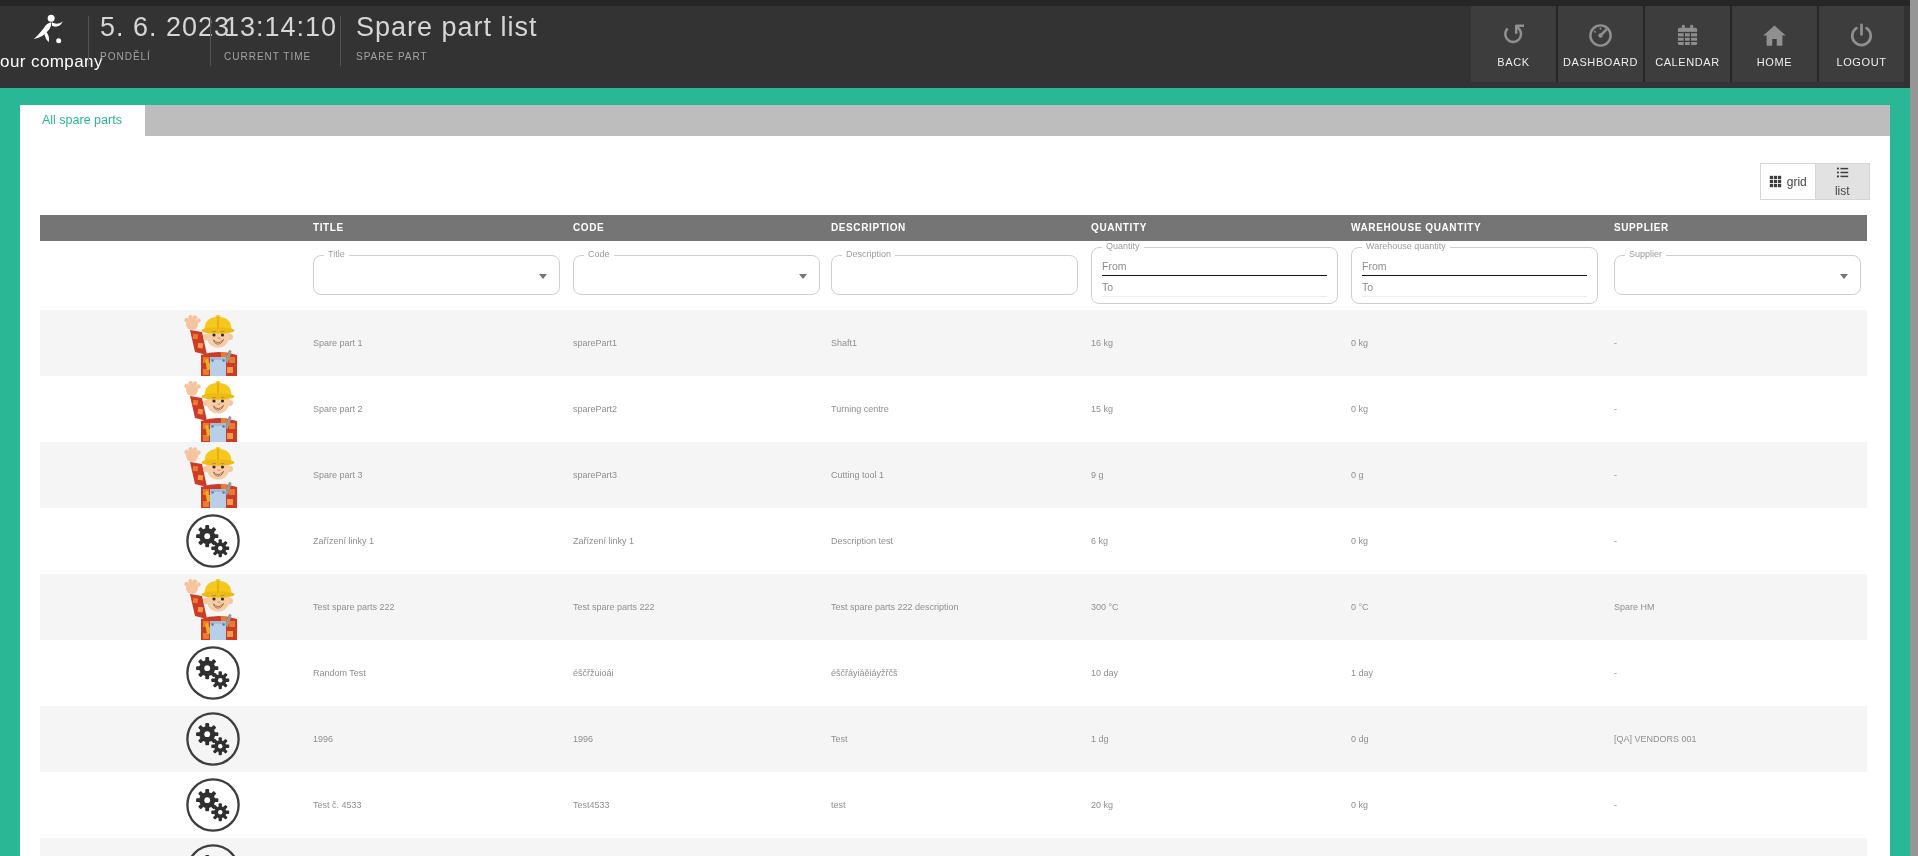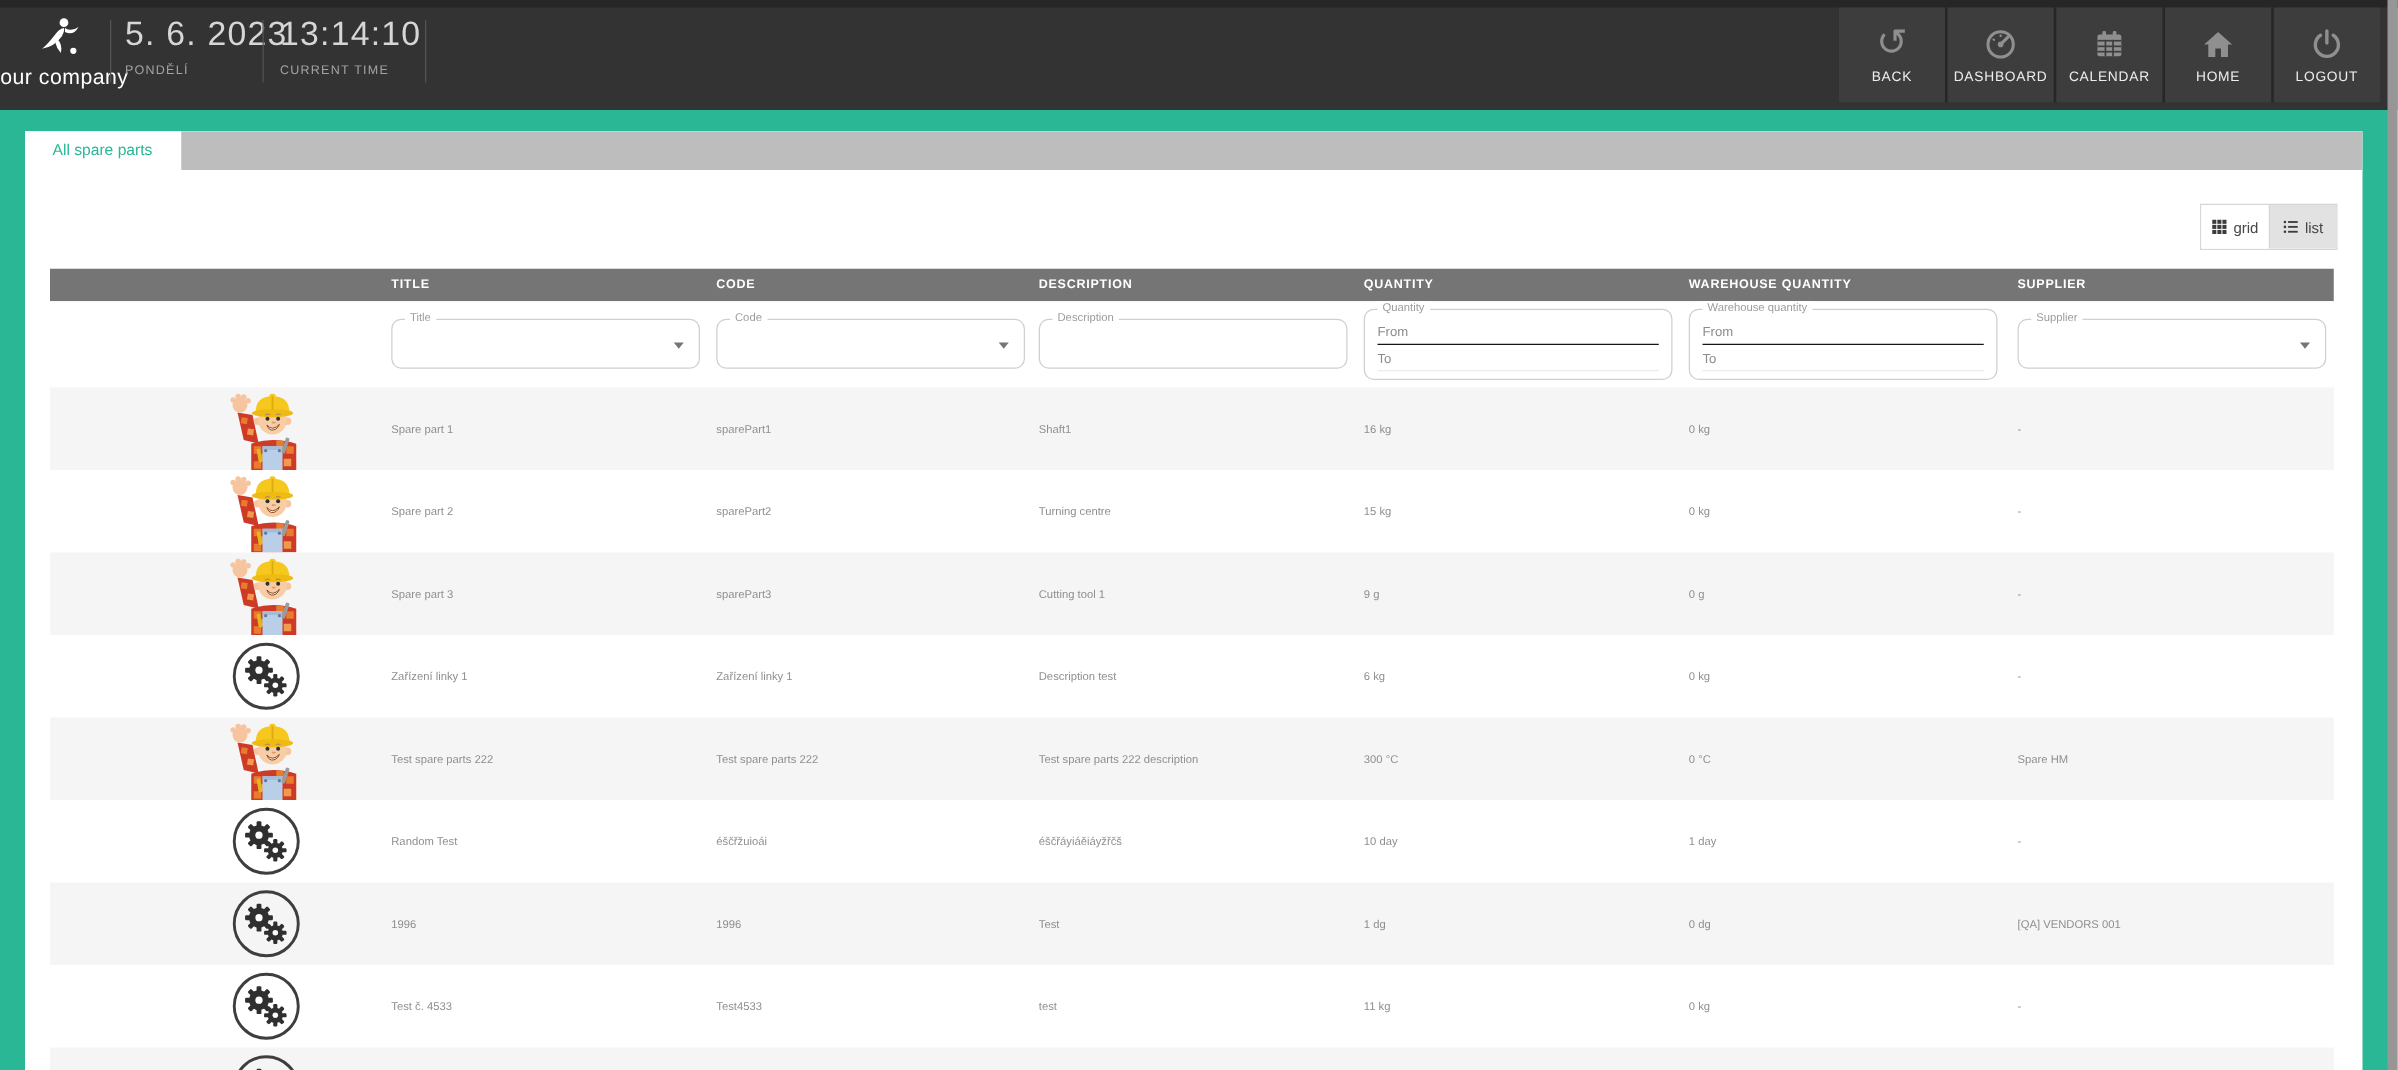--- a/index.html
+++ b/index.html
@@ -31,21 +31,21 @@
   .tab { position:absolute; left:0; top:0; width:125px; height:31px; background:#ffffff; color:#2ab795;
          font-size:12.5px; line-height:31px; padding-left:22px; cursor:pointer; white-space:nowrap; }
   .tabstrip { position:absolute; left:125px; top:0; width:1745px; height:31px; background:#bdbdbd; }
 
   
   .toggle { position:absolute; left:1740px; top:58px; width:110px; height:37px; display:flex;
             border:1px solid #d6d6d6; border-radius:0; overflow:hidden; }
   .tbtn { flex:1; display:flex; align-items:center; justify-content:center; gap:5px; font-size:12px;
           color:#474747; border:none; cursor:pointer; background:#ffffff; }
   .tbtn svg { width:13px; height:13px; color:#3c3c3c; }
-  .tbtn.sel { background:#e2e2e2; }
+  .tbtn.sel { background:#e2e2e2;flex-direction:column; }
   .tbtn.grid { border-right:1px solid #d6d6d6; }
 
   
   .thead { position:absolute; left:20px; top:110px; width:1827px; height:26px; background:#757575; }
   .thead span { position:absolute; top:0; line-height:26px; color:#ffffff; font-size:10px; font-weight:bold; letter-spacing:.6px; white-space:nowrap; }
   .c-title { left:273px; } .c-code { left:533px; } .c-desc { left:791px; }
   .c-qty { left:1051px; } .c-wh { left:1311px; } .c-sup { left:1574px; }
 
   .filters { position:absolute; left:20px; top:136px; width:1827px; height:69px; background:#ffffff; }
   .fbox { position:absolute; border:1px solid #cfcfcf; border-radius:8px; background:#fff; }
@@ -209,20 +209,24 @@
     <div class="small">PONDĚLÍ</div>
   </div>
   <div class="hsep" style="left:210px"></div>
 
   <div class="hblock" style="left:224px">
     <div class="big">13:14:10</div>
     <div class="small">CURRENT TIME</div>
   </div>
   <div class="hsep" style="left:340px"></div>
 
+  <div class="hblock" style="left:356px">
+    <div class="big">Spare part list</div>
+    <div class="small">SPARE PART</div>
+  </div>
 
   <nav class="navbar">
     <button class="navbtn">
       <span class="nicon glyph">↺</span>
       <span class="nlabel">BACK</span>
     </button>
     <button class="navbtn">
       <span class="nicon">
           <svg>
             <use href="#sym-gauge"></use>
@@ -416,21 +420,21 @@
 
     <div class="trow">
       <div class="imgwrap">
           <svg class="gears">
             <use href="#sym-gears"></use>
           </svg>
         </div>
       <div class="cell c-title">Test č. 4533</div>
       <div class="cell c-code">Test4533</div>
       <div class="cell c-desc">test</div>
-      <div class="cell c-qty">11 kg</div>
+      <div class="cell c-qty">20 kg</div>
       <div class="cell c-wh">0 kg</div>
       <div class="cell c-sup">-</div>
     </div>
 
     <div class="trow odd">
       <div class="imgwrap">
           <svg class="gears">
             <use href="#sym-gears"></use>
           </svg>
         </div>

